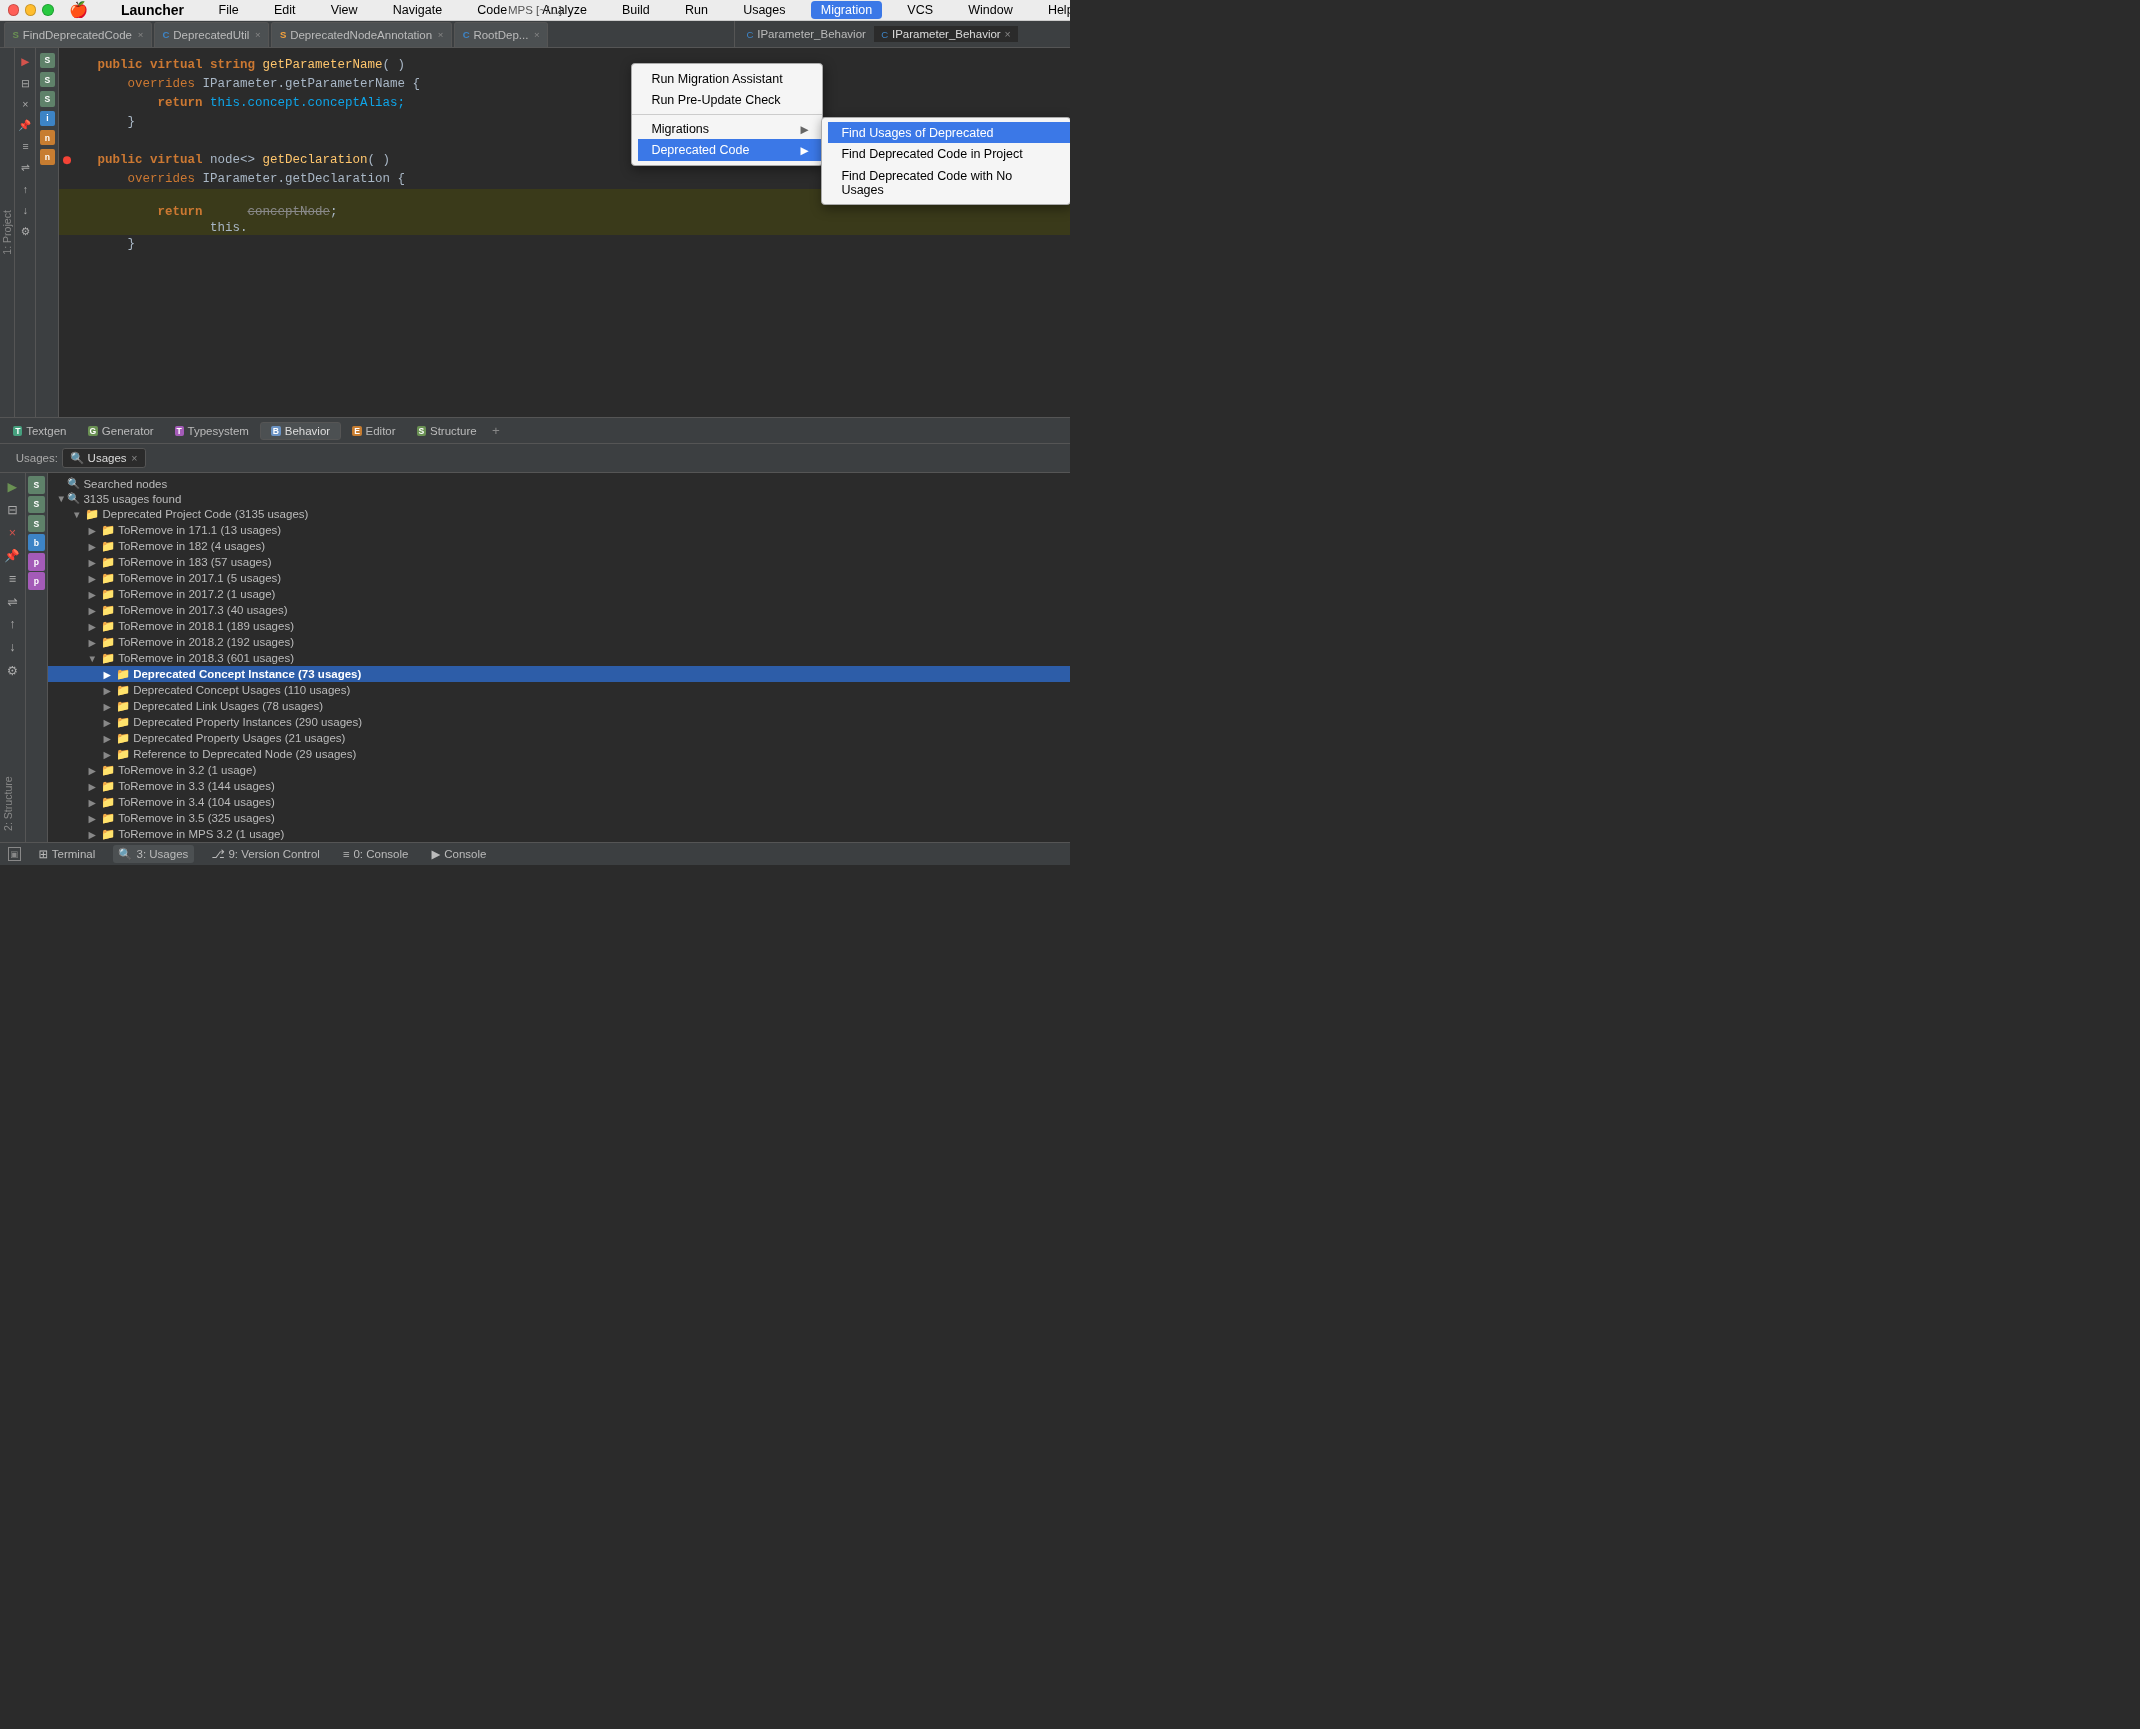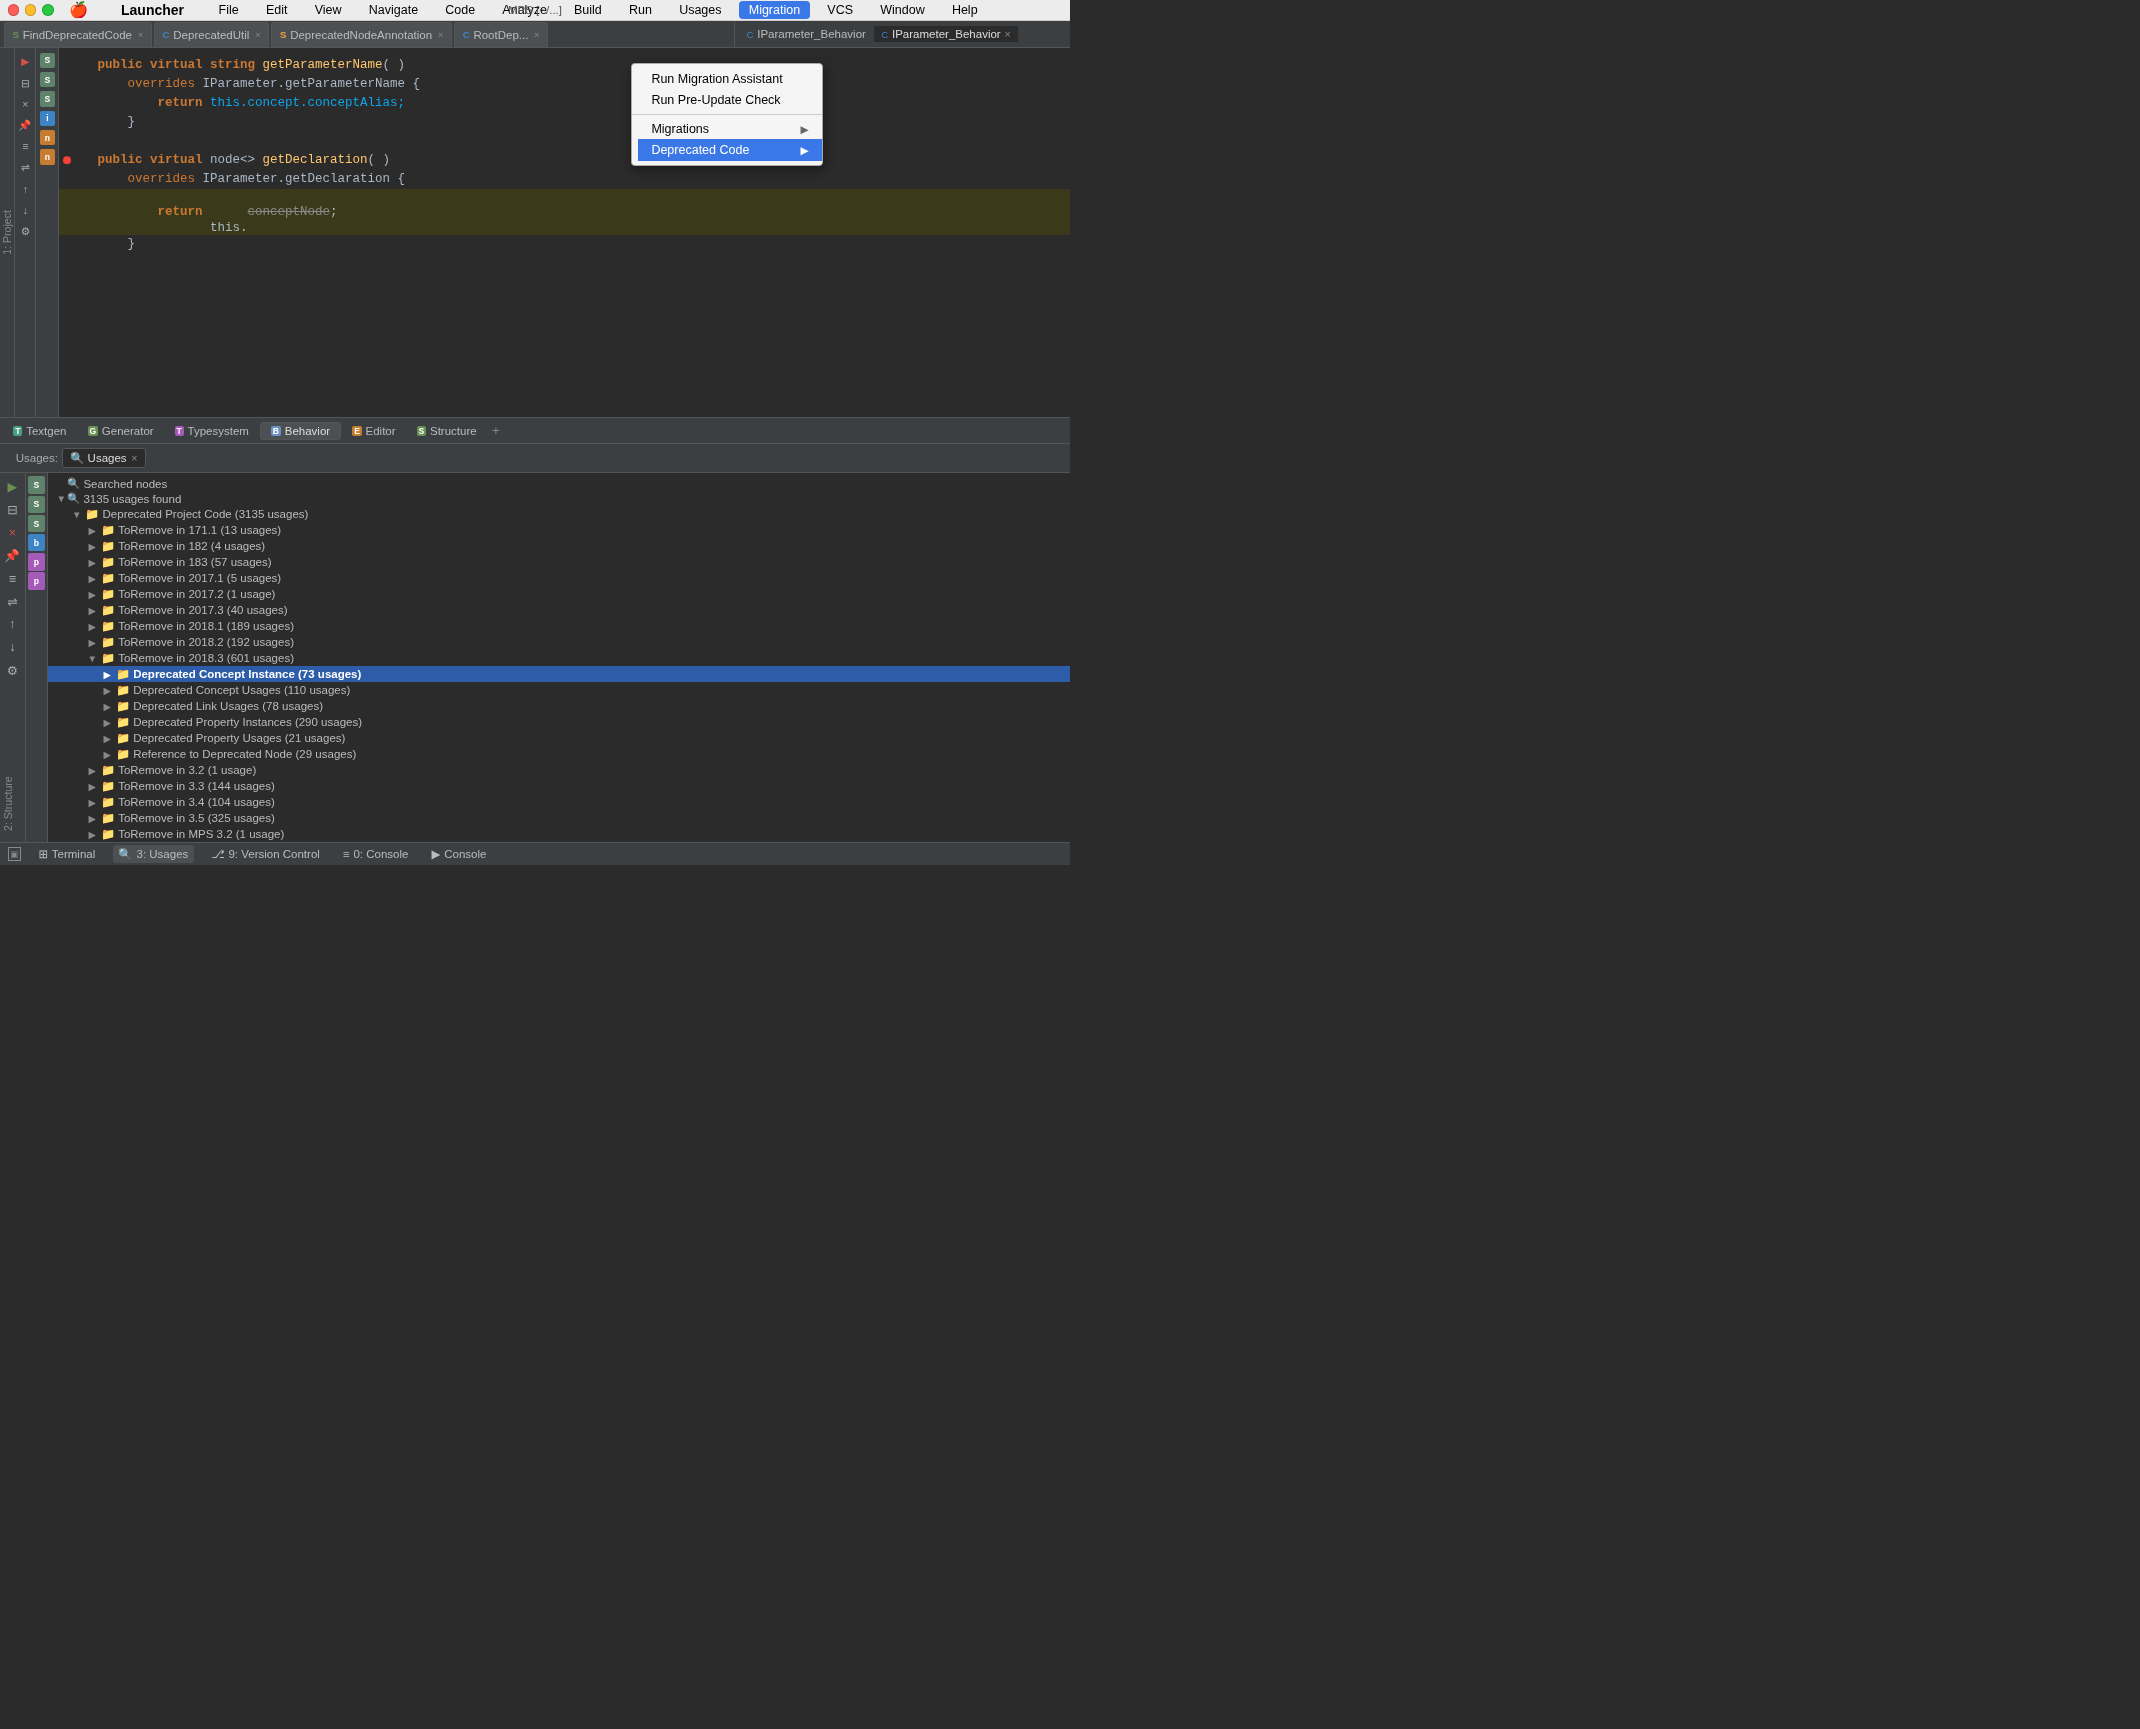--- a/index.html
+++ b/index.html
@@ -31,21 +31,21 @@
     .traffic-btn {
       width: 11.5px; height: 11.5px;
       border-radius: 50%;
       border: 1px solid rgba(0,0,0,0.2);
     }
     .traffic-close { background: #ff5f57; }
     .traffic-min { background: #ffbd2e; }
     .traffic-max { background: #28c940; }
     .menubar-items {
       display: flex;
-      gap: 8px;
+      gap: 16px;
       align-items: flex-end;
       flex: 1;
     }
     .menubar-item {
       padding: 1.9px 9.6px;
       font-size: 12.5px;
       color: #000;
       cursor: pointer;
       border-radius: 3.8px;
     }
@@ -714,18 +714,29 @@
         <div class="menu-item">
           <span>Migrations</span>
           <span class="menu-item-arrow">▶</span>
         </div>
         <div class="menu-item active">
           <span>Deprecated Code</span>
           <span class="menu-item-arrow">▶</span>
         </div>
       </div>
 
+    <div class="menu-deprecated-code" id="deprecated-code-menu">
+    <div class="menu-item highlighted">
+          <span>Find Usages of Deprecated</span>
+        </div>
+        <div class="menu-item">
+          <span>Find Deprecated Code in Project</span>
+        </div>
+        <div class="menu-item">
+          <span>Find Deprecated Code with No Usages</span>
+        </div>
+      </div>
 
   </div>
 
 <div style="position: absolute; left: 0px; bottom: 23px; width: 15.4px; writing-mode: vertical-rl; transform: rotate(180deg); font-size: 10.6px; color: rgb(136, 136, 136); display: flex; align-items: center; justify-content: center; height: 77px;">2: Structure</div>
   </div>
 
 
 </body></html>

